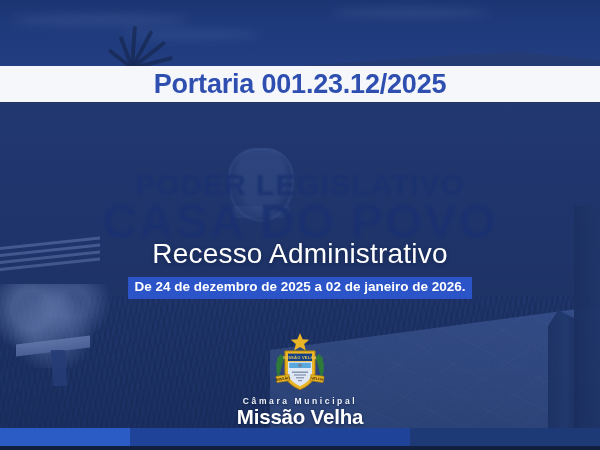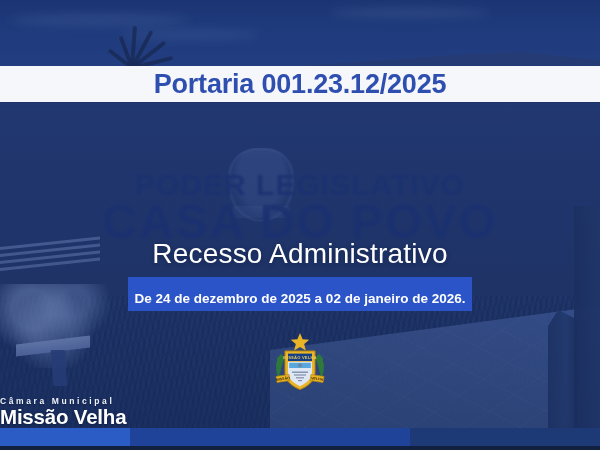--- a/index.html
+++ b/index.html
@@ -225,30 +225,31 @@
     left: 0; top: 277px;
     width: 600px;
     text-align: center;
   }
   .subline {
     display: inline-block;
     background: #2a54c8;
     color: #ffffff;
     font-size: 13.5px;
     font-weight: 700;
-    padding: 15px 7px 4px 7px;
+    padding: 3px 7px 4px 7px;
     line-height: 1.1;
     white-space: nowrap;
   }
 
   
   .logo {
     position: absolute;
     left: 0; top: 332px;
     width: 600px;
+    text-align: center;
   }
   .crest {
     position: relative;
     width: 56px; height: 62px;
     margin: 0 auto 3px auto;
   }
   .crest svg { display: block; }
   .logo-kicker {
     color: #eef2fb;
     font-size: 8.5px;

